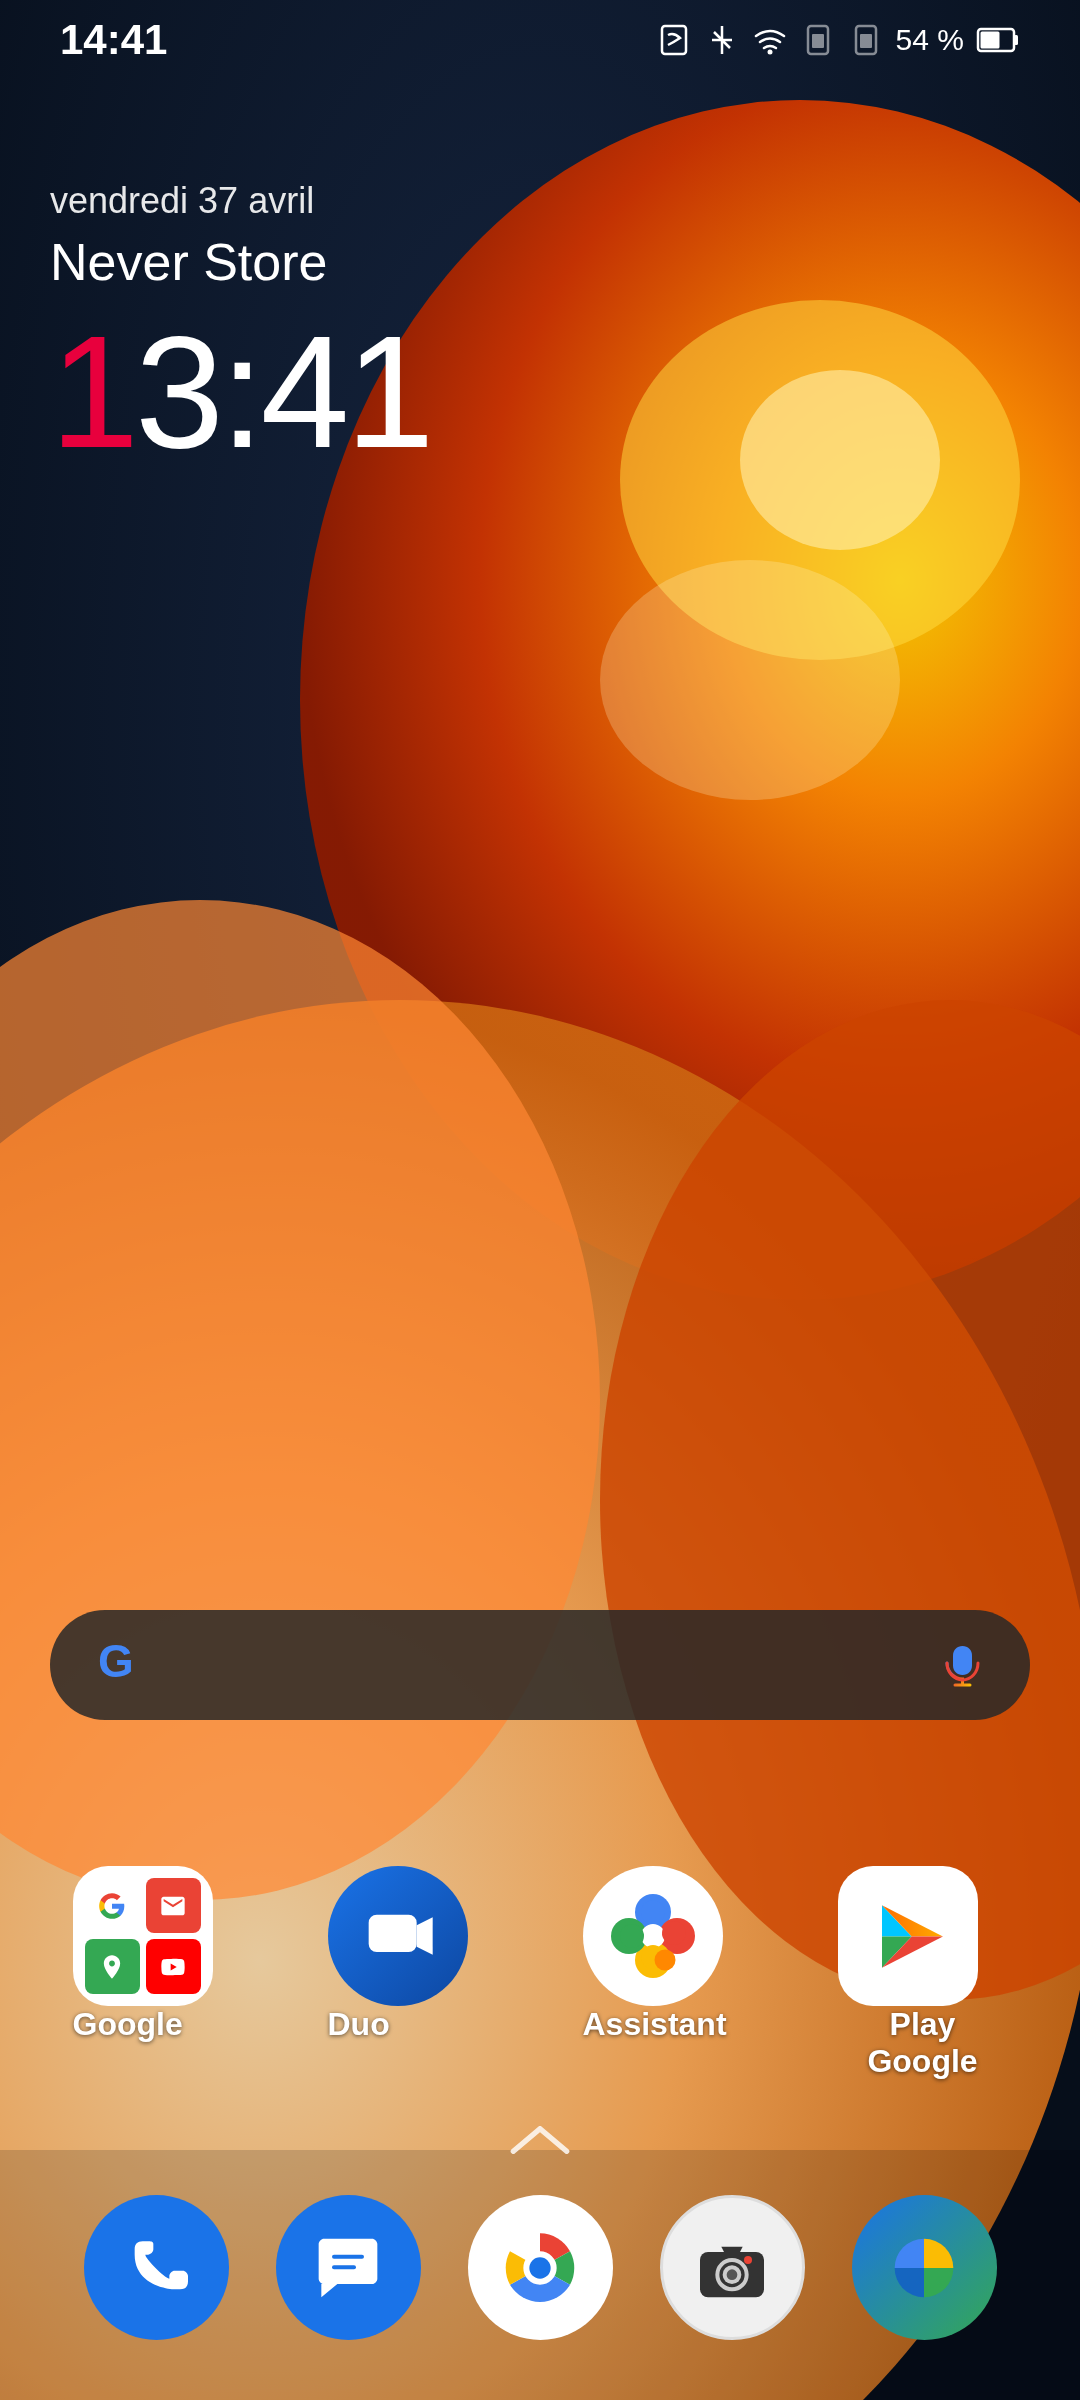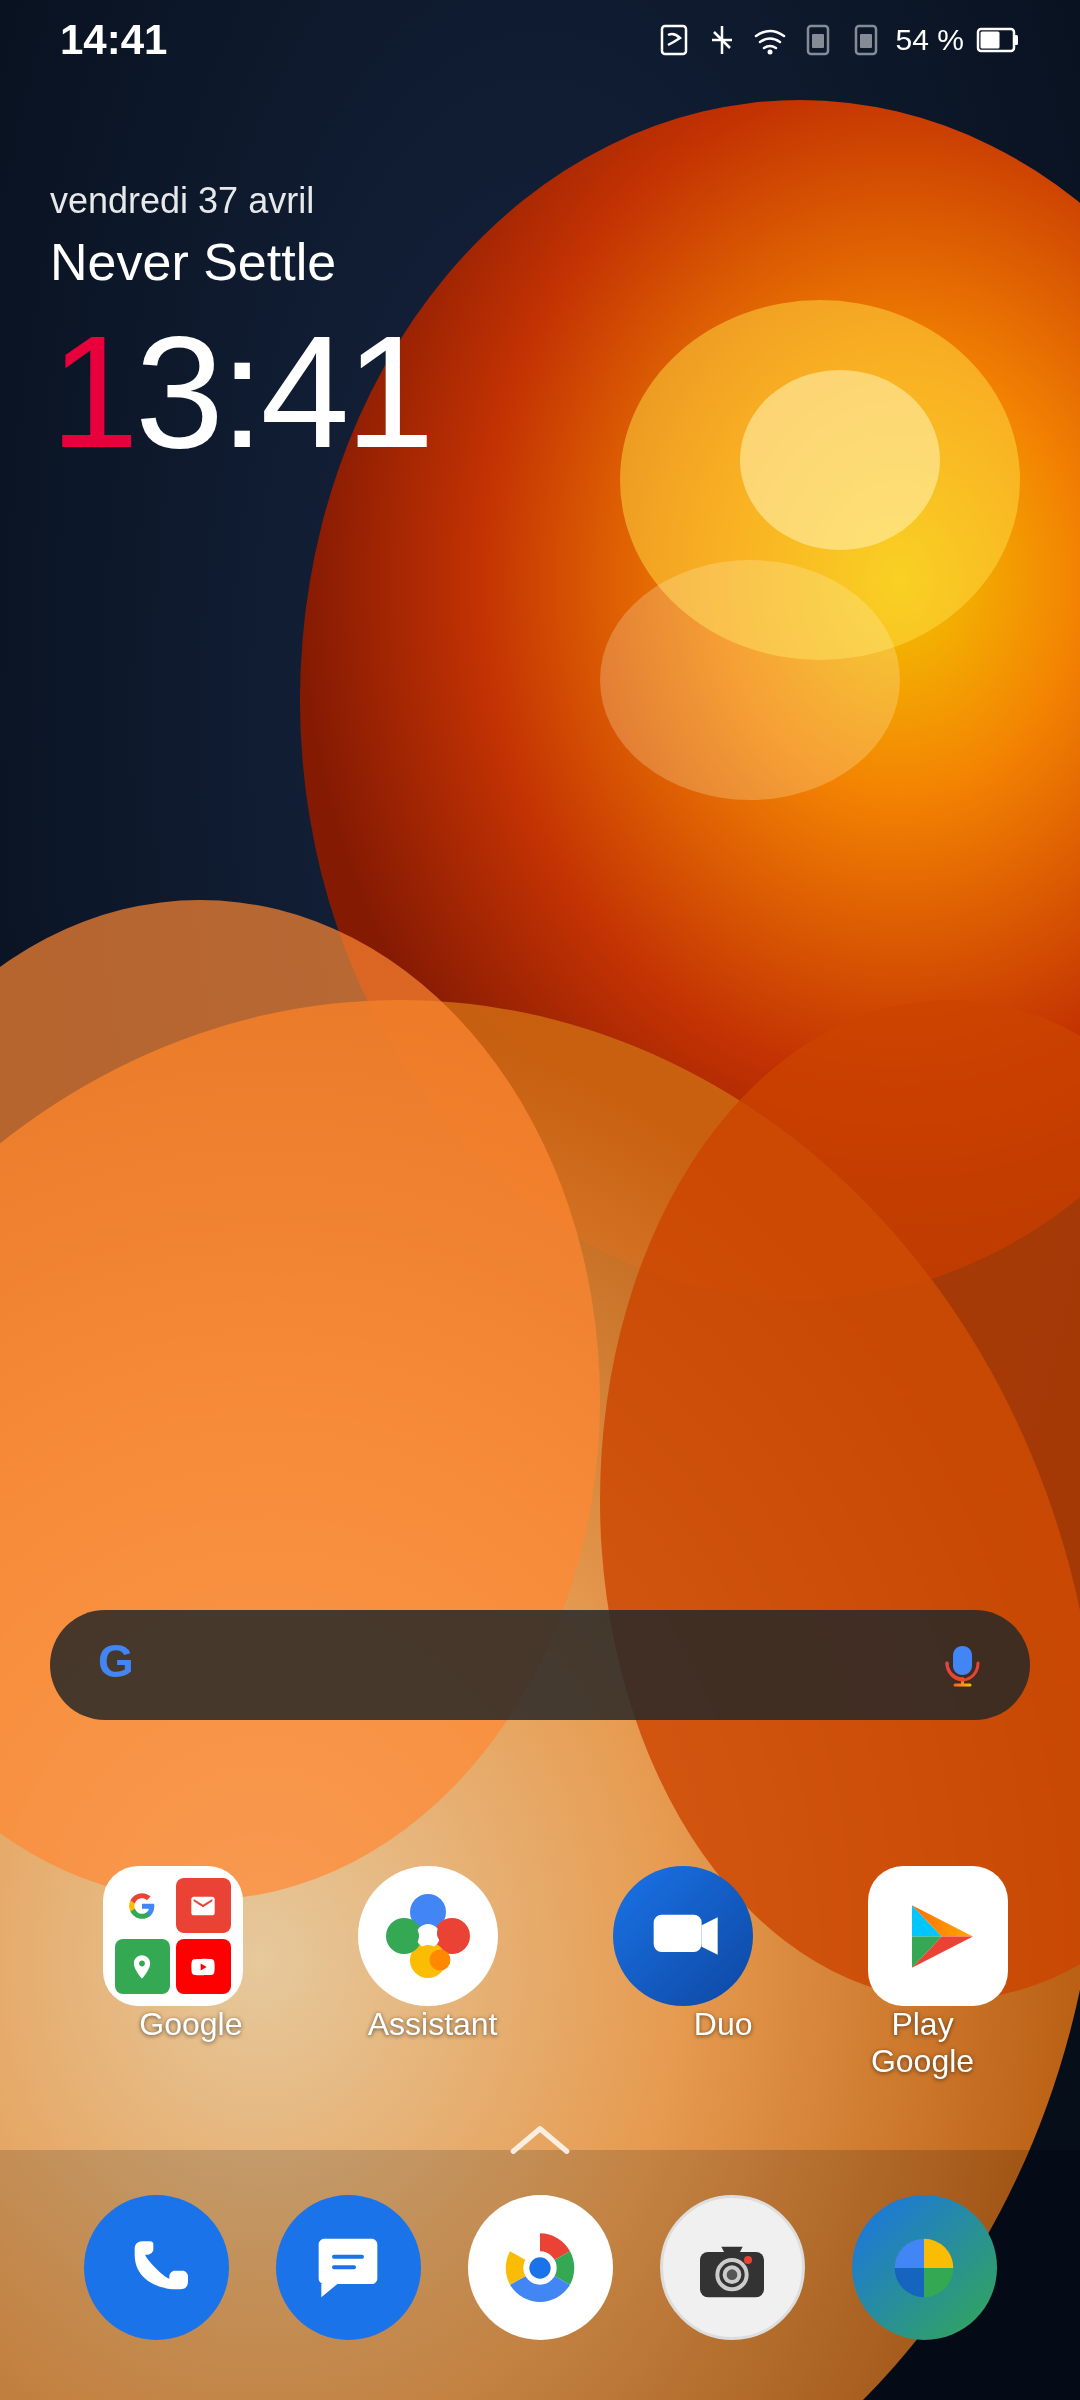--- a/index.html
+++ b/index.html
@@ -131,22 +131,23 @@
       padding: 0 30px;
       display: flex;
       justify-content: space-around;
       align-items: flex-start;
       z-index: 10;
     }
 
     .app-item {
       display: flex;
       flex-direction: column;
-      align-items: flex-end;
+      align-items: flex-start;
       width: 170px;
+      font-weight: bold;
     }
 
     .app-label {
       font-size: 32px;
       color: white;
       text-align: center;
       text-shadow: 0 1px 4px rgba(0,0,0,0.6);
     }
 
     
@@ -302,21 +303,21 @@
     <svg width="44" height="36" viewBox="0 0 44 36" fill="white">
       <rect x="2" y="7" width="36" height="22" rx="3" fill="none" stroke="white" stroke-width="2.5"></rect>
       <rect x="38" y="13" width="4" height="10" rx="1.5" fill="white"></rect>
       <rect x="4.5" y="9.5" width="19" height="17" rx="1.5" fill="white"></rect>
     </svg>
   </div>
 </div>
 
 <div class="clock-widget">
   <div class="clock-date">vendredi 37 avril</div>
-  <div class="clock-tagline">Never Settle</div>
+  <div class="clock-tagline">Never Store</div>
   <div class="clock-time">
     <span class="accent-1">1</span><span>3:41</span>
   </div>
 </div>
 
 <div class="search-bar">
 
   <svg class="google-g" viewBox="0 0 60 60" xmlns="http://www.w3.org/2000/svg">
     <path d="M30 12 C20 12 12 20 12 30 C12 40 20 48 30 48 C38 48 44 43 46 36 L30 36 L30 28 L54 28 C54.5 30 54.5 32 54 34 C52 45 42 54 30 54 C15 54 3 42 3 27 C3 12 15 0 30 0 C38 0 45 3 50 8 L44 14 C40 10 35 8 30 8 Z" fill="none"></path>
     <path d="M30 14 C19.5 14 11 22.5 11 33 C11 43.5 19.5 52 30 52 C37.8 52 44.2 47.5 46.8 41 L30 41 L30 25 L55 25 C55.5 27.5 55.8 30 55.8 32.5 C55.8 45.5 44.3 56 30 56 C13.4 56 0 42.6 0 26 C0 9.4 13.4 -4 30 -4 C38.7 -4 46.5 -0.6 52.3 5.2 L43.5 14 C39.8 10.3 35.2 8 30 8 Z" fill="none"></path>
@@ -374,51 +375,51 @@
       <div class="folder-mini-icon" style="background:#FF0000;">
         <svg viewBox="0 0 24 24" width="28" height="28">
             <path d="M10 15l5.19-3L10 9v6m11.56-7.83c.13.47.22 1.1.28 1.9.07.8.1 1.49.1 2.09L22 12c0 2.19-.16 3.8-.44 4.83-.25.9-.83 1.48-1.73 1.73-.47.13-1.33.22-2.65.28-1.3.07-2.49.1-3.59.1L12 19c-4.19 0-6.8-.16-7.83-.44-.9-.25-1.48-.83-1.73-1.73-.13-.47-.22-1.1-.28-1.9-.07-.8-.1-1.49-.1-2.09L2 12c0-2.19.16-3.8.44-4.83.25-.9.83-1.48 1.73-1.73.47-.13 1.33-.22 2.65-.28 1.3-.07 2.49-.1 3.59-.1L12 5c4.19 0 6.8.16 7.83.44.9.25 1.48.83 1.73 1.73z" fill="white"></path>
           </svg>
       </div>
     </div>
     <span class="app-label">Google</span>
   </div>
 
   <div class="app-item">
-    <div style="width:140px;height:140px;border-radius:50%;background:white;display:flex;align-items:center;justify-content:center;">
-
-      <svg viewBox="0 0 60 60" width="90" height="90">
-        <circle cx="30" cy="30" r="28" fill="white"></circle>
-
-        <circle cx="30" cy="14" r="12" fill="#4285F4"></circle>
-        <circle cx="46" cy="30" r="12" fill="#EA4335"></circle>
-        <circle cx="30" cy="46" r="12" fill="#FBBC04"></circle>
-        <circle cx="14" cy="30" r="12" fill="#34A853"></circle>
-
-        <circle cx="30" cy="30" r="8" fill="white"></circle>
-
-        <circle cx="30" cy="14" r="8" fill="#4285F4"></circle>
-        <circle cx="44" cy="28" r="8" fill="#EA4335" transform="rotate(15 44 28)"></circle>
-        <circle cx="30" cy="44" r="8" fill="#FBBC04"></circle>
-        <circle cx="16" cy="30" r="8" fill="#34A853"></circle>
-
-        <circle cx="38" cy="46" r="7" fill="#FF8800"></circle>
-      </svg>
-    </div>
-    <span class="app-label">Assistant</span>
-  </div>
-
-  <div class="app-item">
     <div style="width:140px;height:140px;border-radius:50%;background:linear-gradient(135deg,#1a73e8,#0d47a1);display:flex;align-items:center;justify-content:center;">
       <svg viewBox="0 0 60 60" width="80" height="80">
         <rect x="8" y="14" width="36" height="28" rx="6" fill="white"></rect>
         <polygon points="44,22 56,16 56,44 44,38" fill="white"></polygon>
       </svg>
     </div>
     <span class="app-label">Duo</span>
+  </div>
+
+  <div class="app-item">
+    <div style="width:140px;height:140px;border-radius:50%;background:white;display:flex;align-items:center;justify-content:center;">
+
+      <svg viewBox="0 0 60 60" width="90" height="90">
+        <circle cx="30" cy="30" r="28" fill="white"></circle>
+
+        <circle cx="30" cy="14" r="12" fill="#4285F4"></circle>
+        <circle cx="46" cy="30" r="12" fill="#EA4335"></circle>
+        <circle cx="30" cy="46" r="12" fill="#FBBC04"></circle>
+        <circle cx="14" cy="30" r="12" fill="#34A853"></circle>
+
+        <circle cx="30" cy="30" r="8" fill="white"></circle>
+
+        <circle cx="30" cy="14" r="8" fill="#4285F4"></circle>
+        <circle cx="44" cy="28" r="8" fill="#EA4335" transform="rotate(15 44 28)"></circle>
+        <circle cx="30" cy="44" r="8" fill="#FBBC04"></circle>
+        <circle cx="16" cy="30" r="8" fill="#34A853"></circle>
+
+        <circle cx="38" cy="46" r="7" fill="#FF8800"></circle>
+      </svg>
+    </div>
+    <span class="app-label">Assistant</span>
   </div>
 
 
   <div class="app-item">
     <div class="play-icon-wrapper">
       <svg viewBox="0 0 60 60" width="85" height="85">
         <defs>
           <linearGradient id="playGrad1" x1="0%" y1="0%" x2="100%" y2="0%">
             <stop offset="0%" stop-color="#00C6FF"></stop>
             <stop offset="100%" stop-color="#0072FF"></stop>

